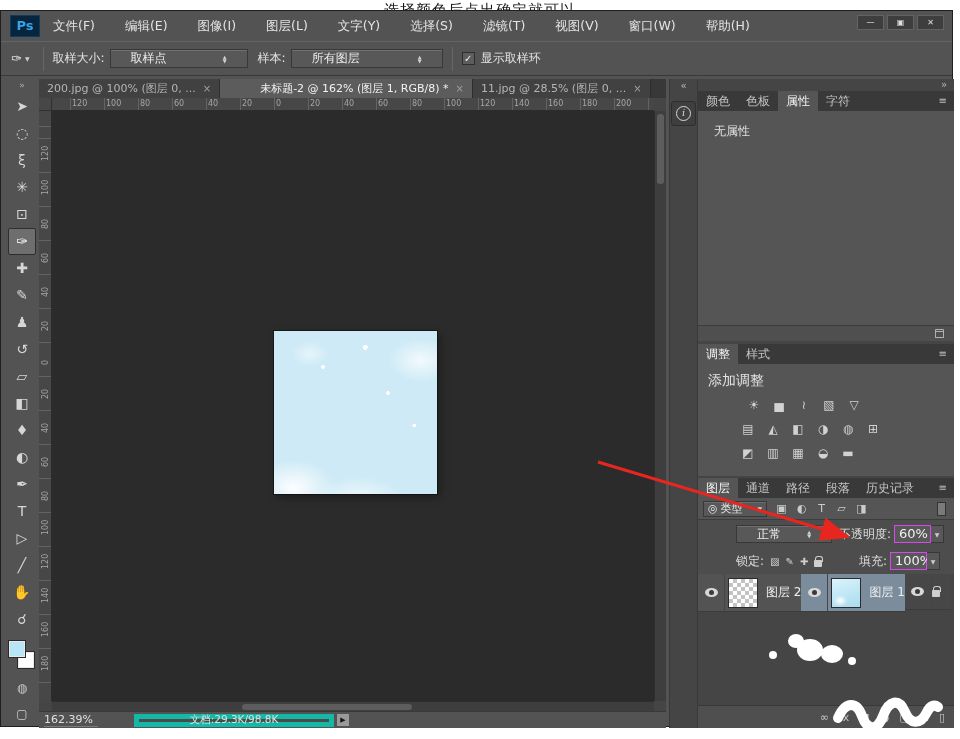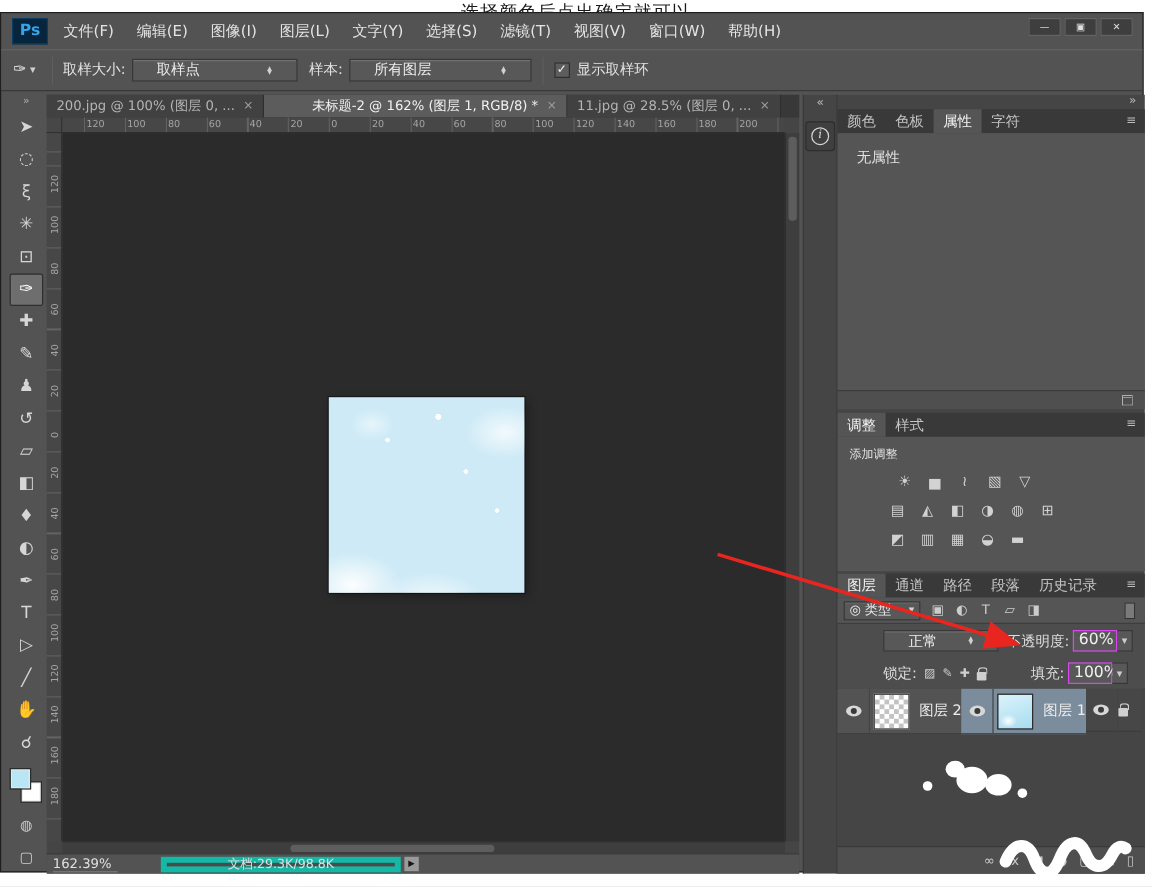--- a/index.html
+++ b/index.html
@@ -8,21 +8,21 @@
 
   
   .caption { position:absolute; top:0; left:0; width:100%; height:10px; overflow:hidden; background:#fff; text-align:center; }
   .caption span { display:inline-block; margin-top:-9px; font-size:15px; color:#1a1a1a; letter-spacing:1px; }
 
   
   .ps { position:absolute; top:10px; left:0; width:953px; height:717px; background:#535353; border:1px solid #1f1f1f; }
 
   .titlebar { position:absolute; top:0; left:0; right:0; height:30px; }
   .ps-logo { position:absolute; left:9px; top:4px; width:30px; height:22px; background:#07253c; border:1px solid #0d3c60; color:#37a3e8; font-size:13px; font-weight:bold; text-align:center; line-height:20px; }
-  .menus { position:absolute; left:52px; top:0; height:30px; display:flex; align-items:center; gap:19px; font-size:12.5px; color:#e4e4e4; white-space:nowrap; }
+  .menus { position:absolute; left:52px; top:0; height:30px; display:flex; align-items:center; gap:30px; font-size:12.5px; color:#e4e4e4; white-space:nowrap; }
   .winbtns { position:absolute; right:8px; top:4px; display:flex; gap:3px; }
   .winbtn { width:27px; height:15px; background:#3e3e3e; border:1px solid #636363; color:#e0e0e0; font-size:8px; line-height:13px; text-align:center; }
 
   .optionsbar { position:absolute; top:30px; left:0; right:0; height:35px; background:#535353; border-top:1px solid #646464; border-bottom:1px solid #393939; display:flex; align-items:center; padding:0 10px; font-size:12px; color:#e2e2e2; }
   .opt-tool { display:flex; align-items:center; gap:3px; margin-right:4px; font-size:13px; }
   .opt-dd-caret { font-size:6px; color:#cfcfcf; }
   .sep { width:1px; height:24px; background:#3c3c3c; border-right:1px solid #676767; margin:0 9px; }
   .lbl { margin-right:5px; white-space:nowrap; }
   .dd { height:19px; background:#585858; border:1px solid #383838; box-shadow:inset 0 1px 0 #707070; display:flex; align-items:center; padding:0 20px; color:#ececec; }
   .dd .dd-label { flex:1; white-space:nowrap; font-size:12px; }
@@ -90,21 +90,21 @@
   .p3 { top:399px; height:250px; }
   .ptabs { position:absolute; top:0; left:0; right:0; height:20px; background:#393939; display:flex; }
   .ptab { height:20px; line-height:20px; padding:0 8px; font-size:12px; color:#c4c4c4; white-space:nowrap; }
   .ptab.active { background:#555555; color:#f4f4f4; }
   .pmenu { margin-left:auto; margin-right:7px; color:#bdbdbd; font-size:10px; line-height:20px; }
   .pbody { position:absolute; top:20px; left:0; right:0; bottom:0; background:#555555; }
   .p1 .pbody { bottom:16px; }
   .pfoot { position:absolute; bottom:0; left:0; right:0; height:16px; background:#4f4f4f; border-top:1px solid #3b3b3b; display:flex; justify-content:flex-end; align-items:center; padding-right:10px; }
   .trash { width:9px; height:9px; border:1px solid #b0b0b0; border-top:3px double #b0b0b0; border-radius:1px; }
   .noprops { padding:12px 16px; font-size:12px; color:#e2e2e2; }
-  .addadj { padding:8px 0 0 10px; font-size:10px; color:#e2e2e2; }
+  .addadj { padding:8px 0 0 10px; font-size:14px; color:#e2e2e2; }
   .adj-row { display:flex; gap:5px; margin:6px 0 0 46px; }
   .adj-row.r2, .adj-row.r3 { margin-left:40px; }
   .adj { width:20px; height:18px; line-height:18px; text-align:center; font-size:12px; color:#d2d2d2; }
 
   .p3 .pbody { background:#4d4d4d; }
   .filterrow { position:absolute; top:20px; left:0; right:0; height:22px; background:#555555; border-bottom:1px solid #3d3d3d; display:flex; align-items:center; padding:0 5px; }
   .filter-dd { width:64px; height:16px; background:#585858; border:1px solid #383838; box-shadow:inset 0 1px 0 #6d6d6d; display:flex; align-items:center; padding:0 4px; font-size:11px; color:#ececec; gap:3px; }
   .filter-dd .fcaret { margin-left:auto; font-size:6px; color:#cfcfcf; }
   .type-icons { display:flex; gap:7px; font-size:11px; color:#cccccc; margin-left:8px; }
   .type-icons span { width:13px; text-align:center; }

